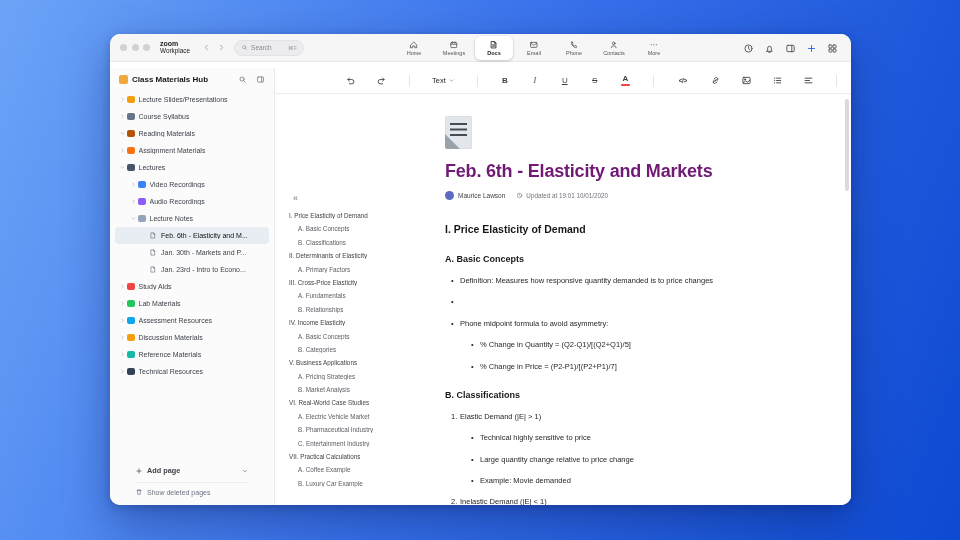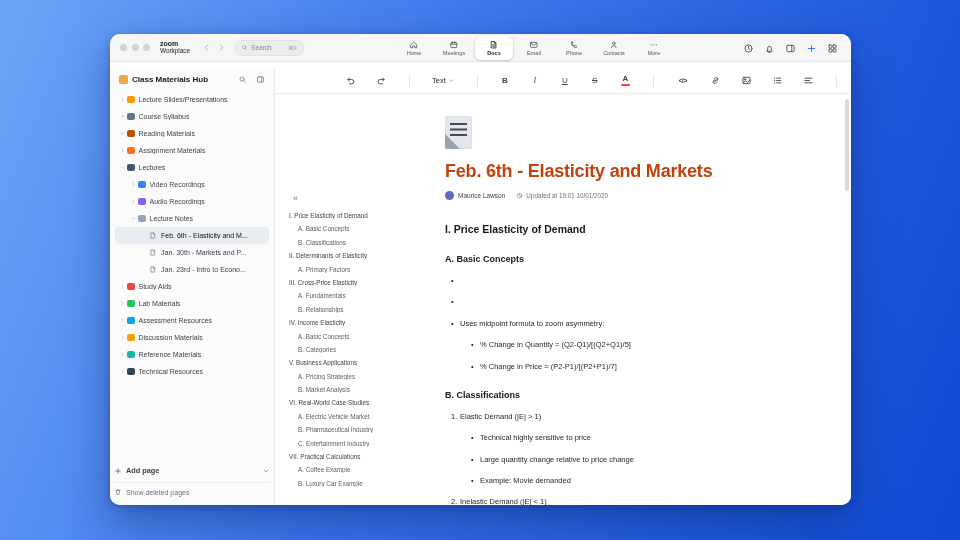--- a/index.html
+++ b/index.html
@@ -74,21 +74,21 @@
   .tree-row { display:flex; align-items:center; height:17px; border-radius:4px; padding-right:4px; }
   .tree-row.selected { background:#e8edf3; }
   .chev { width:10px; display:flex; justify-content:center; flex-shrink:0; color:#a1a1aa; }
   .chev svg { width:7px; height:7px; }
   .tree-chip { width:7.5px; height:7.5px; border-radius:2px; margin-right:4px; flex-shrink:0; }
   .tree-pageicon { width:8px; height:9px; margin-right:4px; color:#6b7280; flex-shrink:0; }
   .tree-pageicon svg { width:8px; height:9px; }
   .tree-label { font-size:7px; color:#3a3f46; white-space:nowrap; overflow:hidden; }
   .tree-row.selected .tree-label { color:#111; }
 
-  .sb-bottom { padding:3px 4px 1px; }
+  .sb-bottom { padding:3px 25px 1px; }
   .add-row { display:flex; align-items:center; gap:4px; height:17px; color:#3f3f46; }
   .add-row .iconslot { width:8px; height:8px; }
   .add-row .iconslot svg { width:8px; height:8px; }
   .add-label { font-size:7.3px; font-weight:bold; }
   .add-chev { margin-left:auto; color:#71717a; }
   .deleted-row { display:flex; align-items:center; gap:4px; height:17px; color:#6b7280;
     border-top:1px solid #ececee; margin-top:3px; padding-top:2px; }
   .deleted-row .iconslot { width:8px; height:8px; }
   .deleted-row .iconslot svg { width:8px; height:8px; }
   .deleted-label { font-size:7px; }
@@ -130,21 +130,21 @@
   .toc-item.lvl0 { color:#3f3f46; }
   .toc-item.lvl1 { padding-left:9px; color:#5c5c64; }
 
   .doc-content { margin-left:170px; width:332px; padding-top:22px; }
   .page-icon-big { width:27px; height:33px; background:#e3e6ea; border-radius:2.5px; position:relative;
     overflow:hidden; box-shadow: inset 0 0 0 .5px #d4d8dd; }
   .pi-lines { position:absolute; left:5px; top:7px; width:17px; height:2.2px; background:#454c55;
     box-shadow:0 5.5px 0 #454c55, 0 11px 0 #454c55; }
   .pi-fold { position:absolute; left:0; bottom:0; width:15px; height:15px; background:#9aa2ab;
     clip-path: polygon(0 0, 100% 100%, 0 100%); }
-  .doc-title { font-size:18px; font-weight:bold; color:#c2410c; margin-top:12px; letter-spacing:-.2px; white-space:nowrap; }
+  .doc-title { font-size:18px; font-weight:bold; color:#701a75; margin-top:12px; letter-spacing:-.2px; white-space:nowrap; }
   .doc-meta { display:flex; align-items:center; gap:4px; margin-top:9px; }
   .meta-avatar { width:9px; height:9px; border-radius:50%; background:#5b6bbf; flex-shrink:0; }
   .meta-name { font-size:6.5px; color:#3f3f46; }
   .meta-updated { display:flex; align-items:center; gap:3px; margin-left:7px; color:#71717a; }
   .meta-updated .iconslot { width:7px; height:7px; }
   .meta-updated .iconslot svg { width:7px; height:7px; }
   .meta-updated-text { font-size:6.3px; }
 
   .doc-h2 { font-size:10.5px; font-weight:bold; color:#18181b; margin-top:23px; }
   .doc-h3 { font-size:9px; font-weight:bold; color:#18181b; margin-top:19px; }
@@ -638,27 +638,28 @@
                   </svg>
                 </span>
               <span class="meta-updated-text">Updated at 19:01 10/01/2020</span>
             </span>
           </div>
           <div class="doc-body">
               <div class="doc-h2">I. Price Elasticity of Demand</div>
               <div class="doc-h3">A. Basic Concepts</div>
               <div class="doc-li lvl1">
                 <span class="marker">•</span>
+                <span class="li-text">Definition: Measures how responsive quantity demanded is to price changes</span>
               </div>
               <div class="doc-li lvl1">
                 <span class="marker">•</span>
               </div>
               <div class="doc-li lvl1">
                 <span class="marker">•</span>
-                <span class="li-text">Uses midpoint formula to zoom asymmetry:</span>
+                <span class="li-text">Phone midpoint formula to avoid asymmetry:</span>
               </div>
               <div class="doc-li lvl2">
                 <span class="marker">•</span>
                 <span class="li-text">% Change in Quantity = (Q2-Q1)/[(Q2+Q1)/5]</span>
               </div>
               <div class="doc-li lvl2">
                 <span class="marker">•</span>
                 <span class="li-text">% Change in Price = (P2-P1)/[(P2+P1)/7]</span>
               </div>
               <div class="doc-h3">B. Classifications</div>

